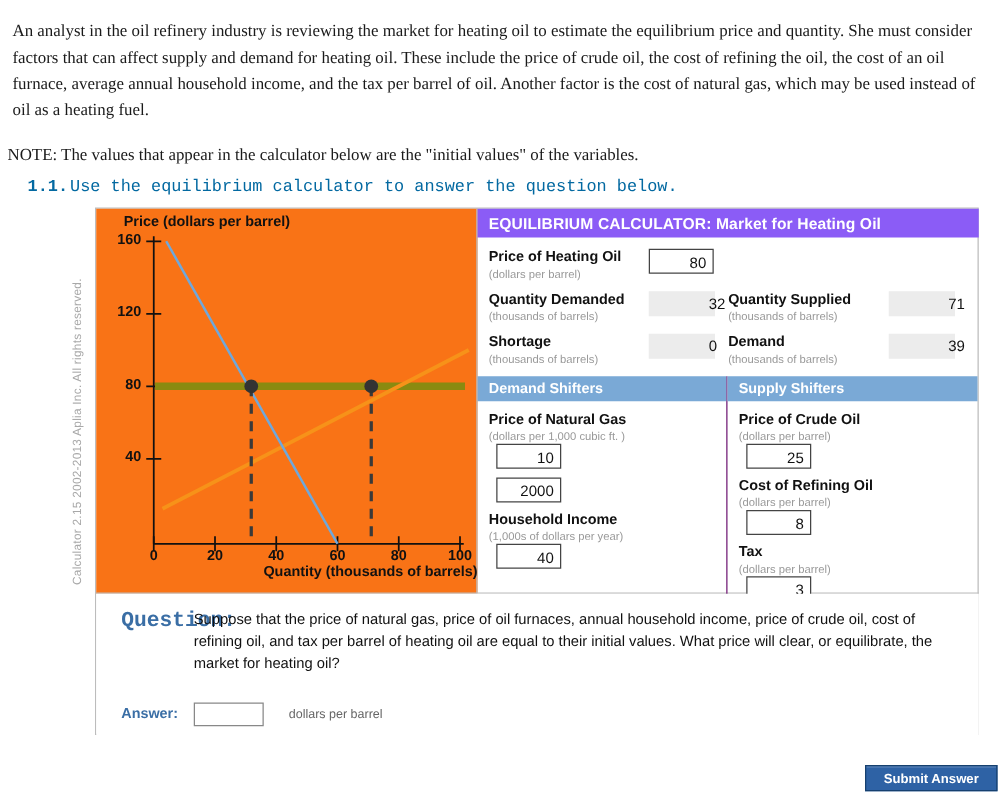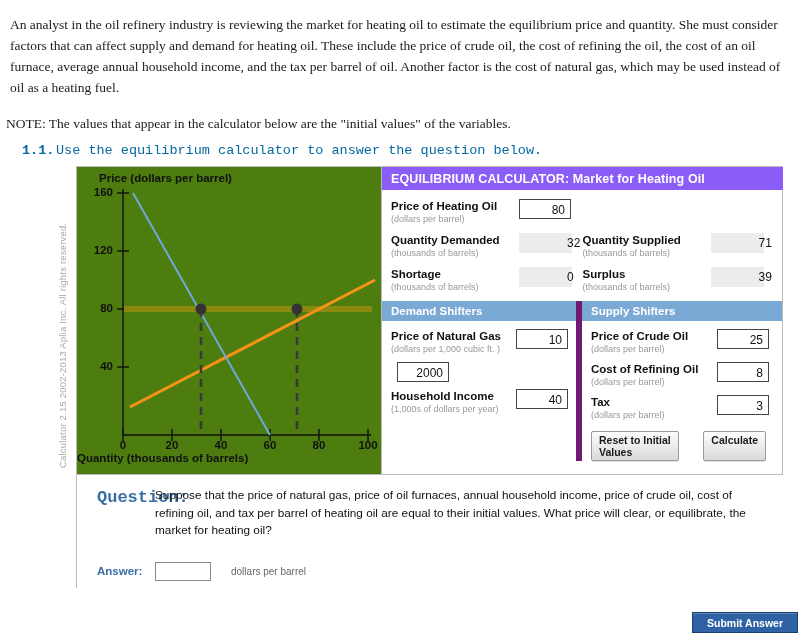--- a/index.html
+++ b/index.html
@@ -32,29 +32,29 @@
     position:absolute;left:57px;top:168px;width:18px;height:300px;
     font-family:"Liberation Sans", sans-serif;font-size:9.5px;color:#a8a8a8;
     letter-spacing:.2px;white-space:nowrap;
     transform-origin:left top;
     transform:rotate(-90deg) translate(-300px,0);
   }
   
   .graph-pane{
     position:absolute;left:0;top:0;width:305px;height:308px;
     border-right:1px solid #bcbcbc;border-bottom:1px solid #bcbcbc;box-sizing:border-box;
-    background:#4d7c0f;
+    background:#f97316;
   }
   .graph-svg{position:absolute;left:0;top:0;}
   .axis-title-y{
     position:absolute;left:22px;top:5px;
     font-family:"Liberation Sans", sans-serif;font-size:11.5px;font-weight:bold;color:#111;
   }
   .axis-title-x{
-    position:absolute;left:0;top:285px;width:305px;text-align:left;
+    position:absolute;left:0;top:285px;width:305px;text-align:right;
     font-family:"Liberation Sans", sans-serif;font-size:11.5px;font-weight:bold;color:#111;
   }
   .ytick{position:absolute;font-family:"Liberation Sans", sans-serif;font-size:11.5px;font-weight:bold;color:#111;text-align:right;width:28px;}
   .xtick{position:absolute;font-family:"Liberation Sans", sans-serif;font-size:11.5px;font-weight:bold;color:#111;text-align:center;width:28px;}
   
   .calc-pane{
     position:absolute;left:305px;top:0;width:401px;height:308px;box-sizing:border-box;
     border-bottom:1px solid #bcbcbc;
   }
   .calc-title{
@@ -76,28 +76,28 @@
   }
   .fval{
     width:52px;height:20px;line-height:20px;text-align:right;
     font-family:"Liberation Sans", sans-serif;font-size:12px;color:#111;
     padding-right:5px;box-sizing:border-box;margin-left:6px;
   }
   .fval.input{border:1px solid #444;background:#fff;}
   .fval.readonly{background:#ececec;border:none;padding-left:48px;}
   .shifters{display:flex;}
   .sh-col{width:200px;box-sizing:border-box;}
-  .sh-col.left{border-right:6px solid #701a75;}
+  .sh-col.left{border-right:1px solid #701a75;}
   .sh-head{
     height:20px;background:#7aa9d6;color:#ffffff;
     font-family:"Liberation Sans", sans-serif;font-size:11.5px;font-weight:bold;
     display:flex;align-items:center;padding-left:9px;box-sizing:border-box;
   }
   .sh-body{padding:8px 8px 0 9px;}
-  .shrow{display:flex;align-items:flex-start;margin-bottom:7px;}
+  .shrow{display:flex;align-items:flex-start;margin-bottom:7px;flex-direction:column;}
   .shlab{width:120px;}
   .btnrow{display:flex;justify-content:flex-end;gap:24px;padding:3px 8px 0 0;}
   .gbtn{
     font-family:"Liberation Sans", sans-serif;font-size:10.5px;font-weight:bold;color:#1a1a1a;
     background:linear-gradient(#fdfdfd,#d9d9d9);
     border:1px solid #9a9a9a;border-radius:2px;padding:2px 7px;cursor:pointer;
     box-shadow:0 1px 0 rgba(0,0,0,.12);
   }
   
   .q-pane{position:absolute;left:0;top:308px;width:706px;height:113px;background:#fff;}
@@ -224,21 +224,21 @@
       <div class="frow">
         <div class="fcell">
           <div class="flabels">
             <div class="flab">Shortage</div>
             <div class="fsub">(thousands of barrels)</div>
           </div>
           <div class="fval readonly">0</div>
         </div>
         <div class="fcell">
           <div class="flabels">
-            <div class="flab">Surplus</div>
+            <div class="flab">Demand</div>
             <div class="fsub">(thousands of barrels)</div>
           </div>
           <div class="fval readonly">39</div>
         </div>
       </div>
     </div>
 
     <div class="shifters">
       <div class="sh-col left">
         <div class="sh-head">Demand Shifters</div>

